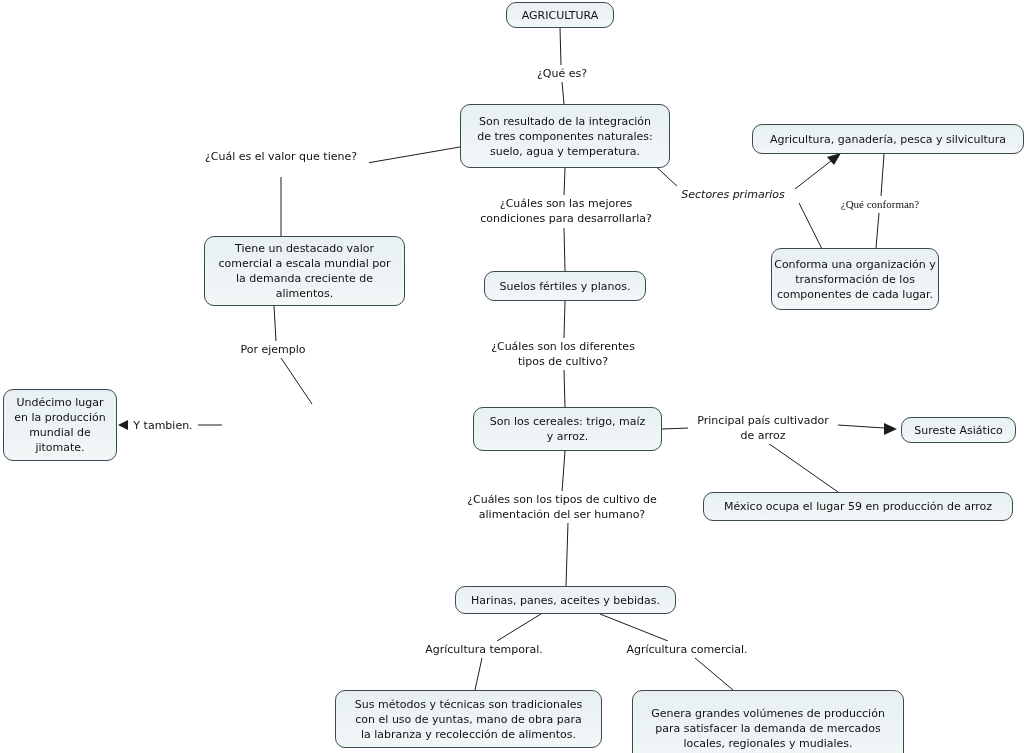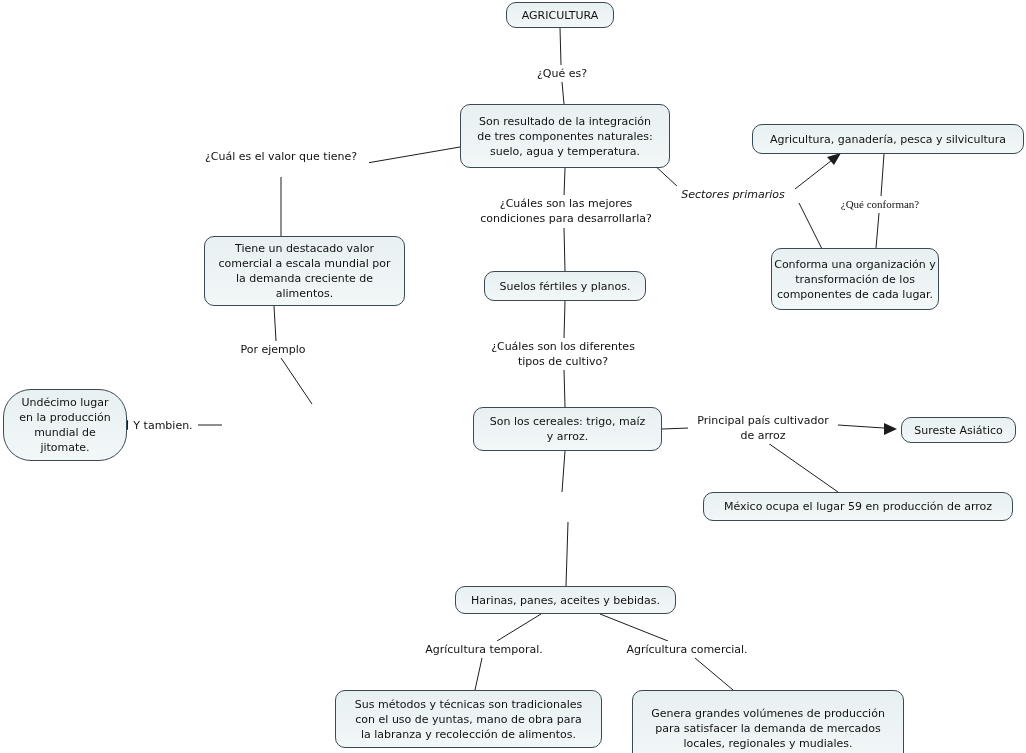--- a/index.html
+++ b/index.html
@@ -80,38 +80,40 @@
 transformación de los
 componentes de cada lugar.</div>
 
   <div class="cnode nowrap" style="left:484px;top:271px;width:162px;height:30px;">Suelos fértiles y planos.</div>
 
   <div class="lphrase nowrap" style="left:234px;top:341px;width:78px;height:16px;">Por ejemplo</div>
 
   <div class="lphrase" style="left:481px;top:338px;width:164px;height:32px;">¿Cuáles son los diferentes
 tipos de cultivo?</div>
 
-  <div class="cnode" style="left:3px;top:389px;width:124px;height:72px;border-radius:28px;">Undécimo lugar
+  <div class="cnode" style="left:3px;top:389px;width:114px;height:72px;">Undécimo lugar
 en la producción
 mundial de
 jitomate.</div>
 
 
   <div class="lphrase nowrap" style="left:128px;top:417px;width:70px;height:16px;">Y tambien.</div>
 
   <div class="cnode" style="left:473px;top:407px;width:189px;height:44px;">Son los cereales: trigo, maíz
 y arroz.</div>
 
   <div class="lphrase" style="left:688px;top:412px;width:150px;height:32px;">Principal país cultivador
 de arroz</div>
 
   <div class="cnode nowrap" style="left:901px;top:417px;width:115px;height:26px;">Sureste Asiático</div>
 
   <div class="cnode nowrap" style="left:703px;top:492px;width:310px;height:29px;">México ocupa el lugar 59 en producción de arroz</div>
 
+  <div class="lphrase" style="left:456px;top:491px;width:212px;height:32px;">¿Cuáles son los tipos de cultivo de
+alimentación del ser humano?</div>
 
   <div class="cnode nowrap" style="left:455px;top:586px;width:221px;height:28px;">Harinas, panes, aceites y bebidas.</div>
 
   <div class="lphrase nowrap" style="left:419px;top:641px;width:130px;height:16px;">Agrícultura temporal.</div>
 
   <div class="lphrase nowrap" style="left:620px;top:641px;width:134px;height:16px;">Agrícultura comercial.</div>
 
   <div class="cnode" style="left:335px;top:690px;width:267px;height:58px;">Sus métodos y técnicas son tradicionales
 con el uso de yuntas, mano de obra para
 la labranza y recolección de alimentos.</div>

